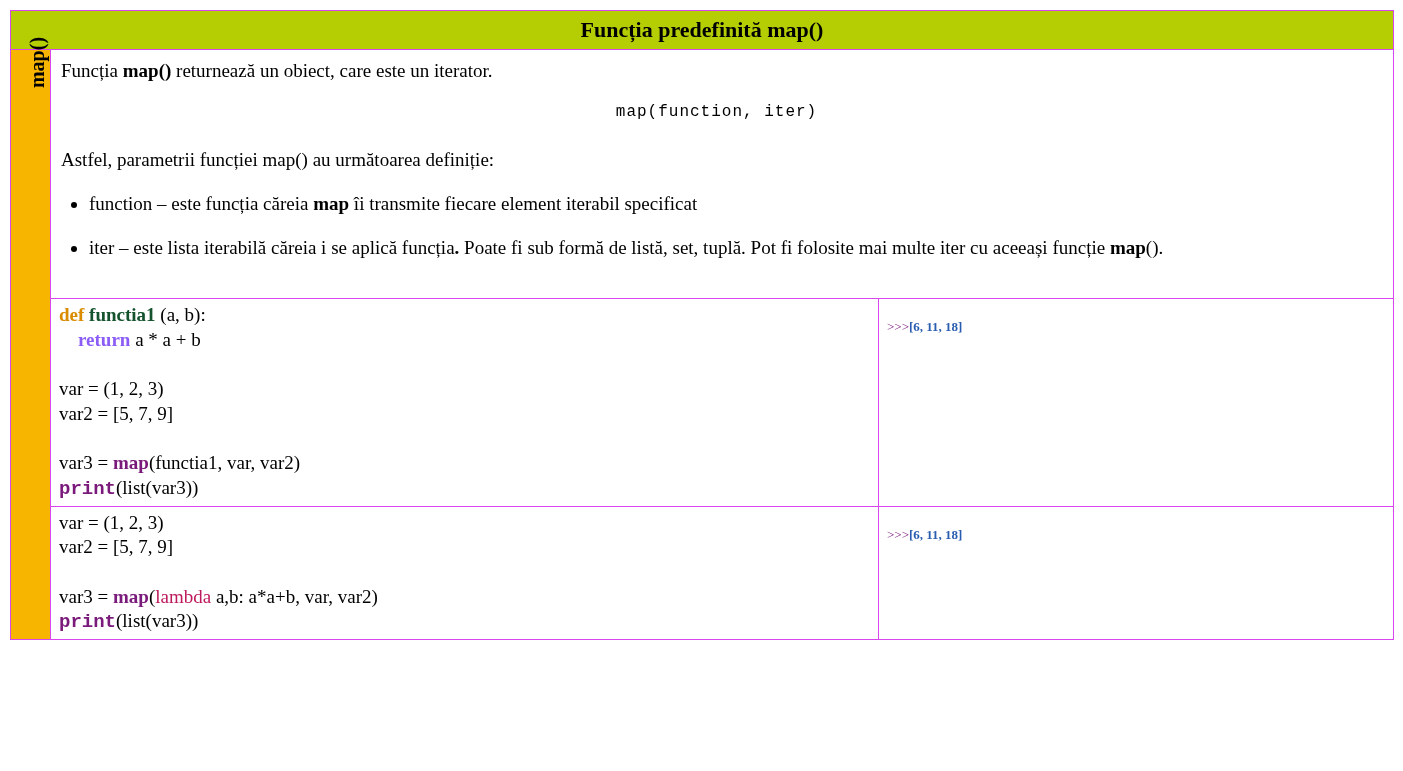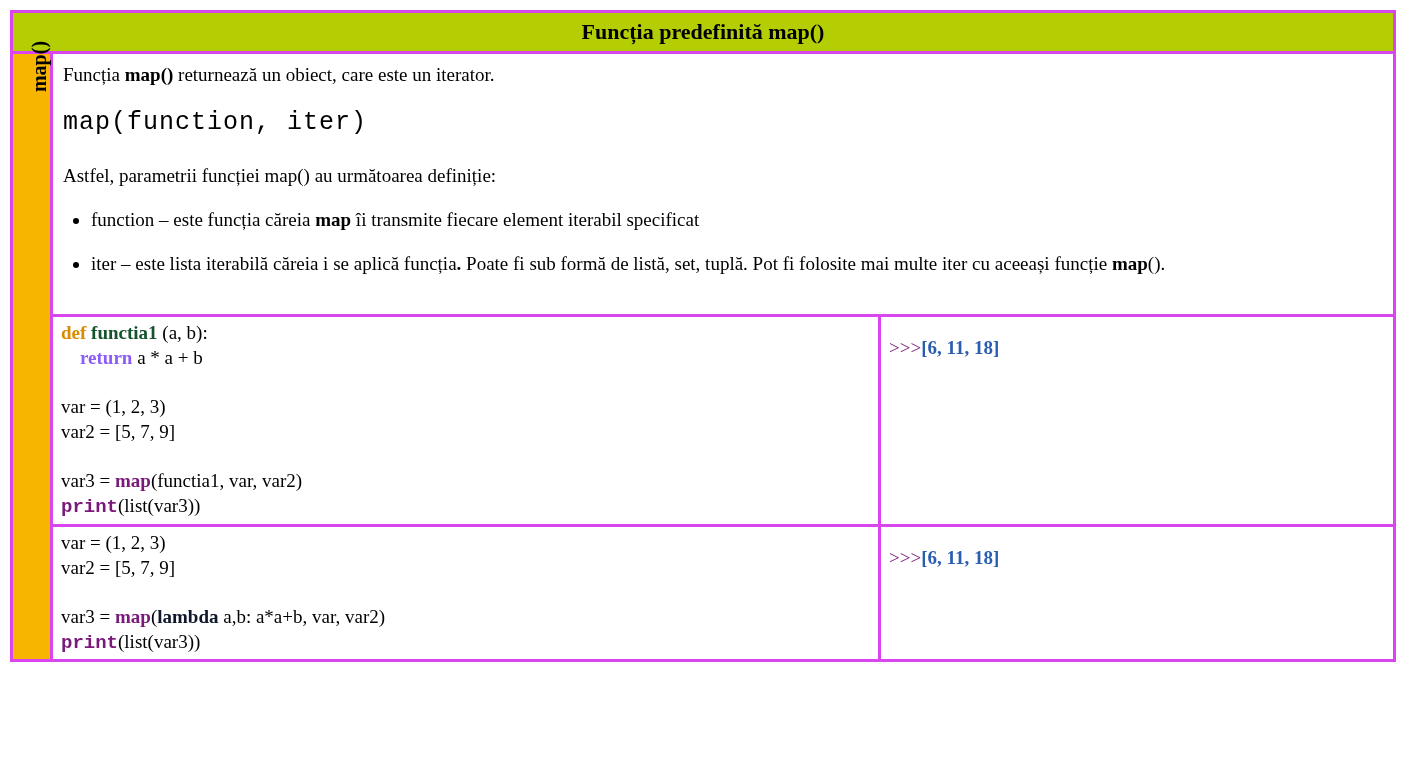--- a/index.html
+++ b/index.html
@@ -9,21 +9,21 @@
     font-size: 19px;
     color: #000;
     background: #fff;
   }
   table.outer {
     border-collapse: collapse;
     width: 1383px;
     table-layout: fixed;
   }
   table.outer td, table.outer th {
-    border: 3px solid #d946ef;
+    border: 1px solid #d946ef;
     vertical-align: top;
   }
   .header-cell {
     background: #b5ce04;
     text-align: center;
     font-weight: bold;
     font-size: 22px;
     padding: 6px 4px;
   }
   .side-cell {
@@ -38,47 +38,47 @@
     transform: rotate(-90deg);
     white-space: nowrap;
     display: inline-block;
   }
   .desc-cell {
     padding: 8px 21px 20px 10px;
     line-height: 1.35;
   }
   .syntax-line {
     font-family: 'Courier New', monospace;
-    font-size: 25px;
-    text-align: left;
+    font-size: 16px;
+    text-align: center;
     margin: 18px 0 24px 0;
     letter-spacing: 1px;
   }
   ul.params {
     margin: 4px 0 0 28px;
     padding: 0;
   }
   ul.params li {
     margin: 18px 0;
     line-height: 1.35;
   }
   .code-cell {
     padding: 4px 8px 4px 8px;
     font-size: 19px;
     line-height: 1.3;
     font-family: Georgia, 'Times New Roman', serif;
   }
   .output-cell {
     padding: 20px 8px;
     vertical-align: bottom;
-    font-size: 19px;
+    font-size: 13px;
   }
   .kw-def { color: #d98c00; font-weight: bold; }
   .kw-return { color: #8b5cf6; font-weight: bold; }
-  .kw-lambda { color: #0f172a; font-weight: bold; }
+  .kw-lambda { color: #be185d; font-weight: normal; }
   .fn-name { color: #14532d; font-weight: bold; }
   .kw-map { color: #7a1a7a; font-weight: bold; }
   .kw-print { color: #7a1a7a; font-weight: bold; font-family: Liberation Mono, monospace; }
   .prompt { color: #7a1a7a; }
   .out-val { color: #2a5db0; font-weight: bold; }
   .codeblk { white-space: pre; margin:0; font-family: inherit; }
 </style>
 </head>
 <body>
 

